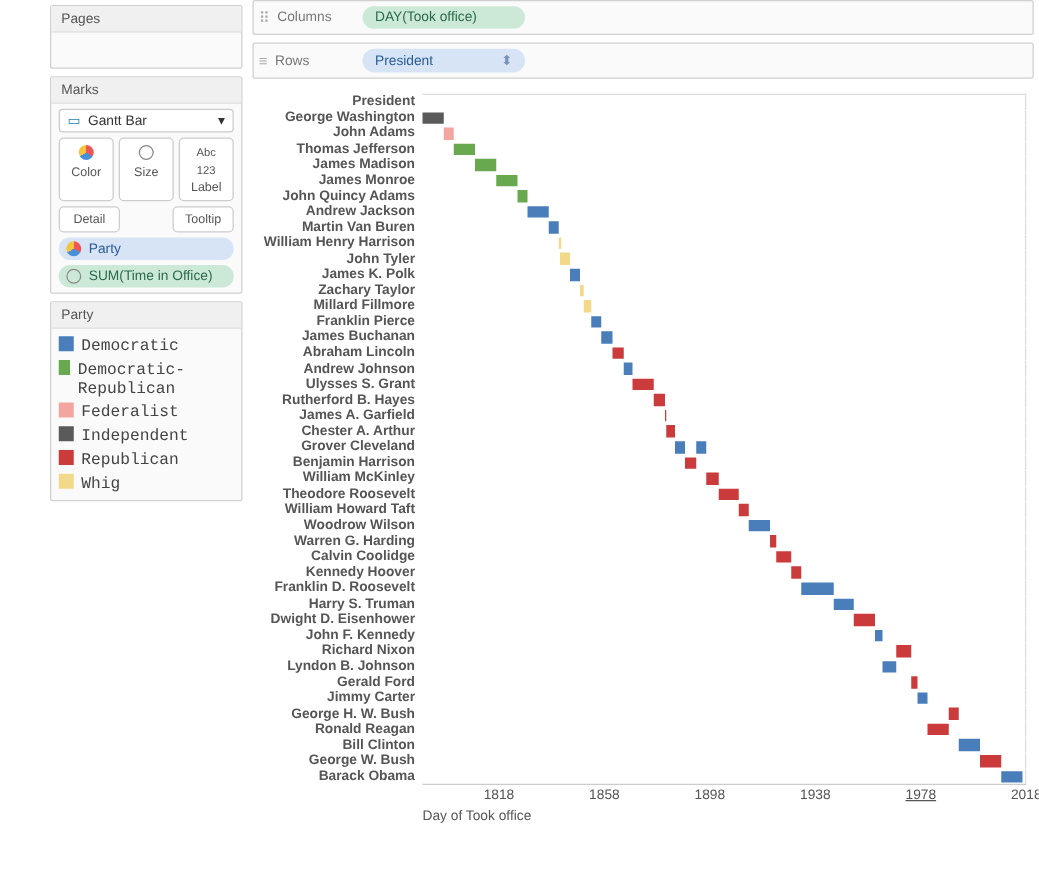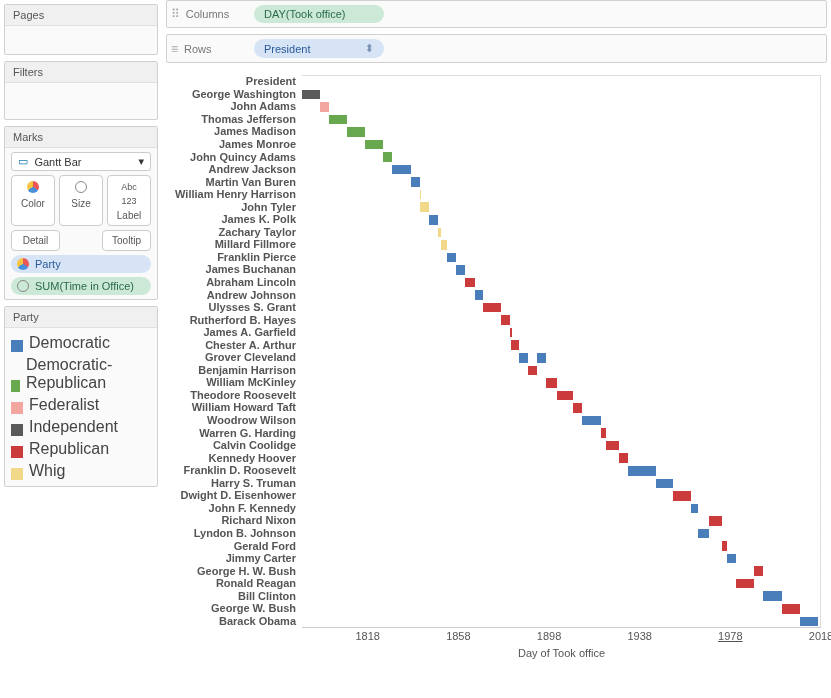--- a/index.html
+++ b/index.html
@@ -1,73 +1,69 @@
 <!DOCTYPE html>
 <html><head>
 <meta charset="utf-8">
 <style>
   * { box-sizing: border-box; margin: 0; padding: 0; }
   body { font-family: Arial, sans-serif; font-size: 11px; background: #fff; color: #333; width: 831px; }
-  .container { display: flex; }
+  .container { display: flex; margin-left: 36px; }
   .sidebar { width: 162px; padding: 4px; }
   .main { flex: 1; padding: 0 4px; }
   .panel { border: 1px solid #d0d0d0; background: #fafafa; margin-bottom: 6px; border-radius: 2px; }
   .panel-title { padding: 4px 8px; font-size: 11px; color: #555; border-bottom: 1px solid #e0e0e0; background: #f0f0f0; }
   .panel-body { padding: 4px 6px; min-height: 20px; }
   .panel-pages .panel-body { min-height: 28px; }
   .panel-filters .panel-body { min-height: 36px; }
 
   .marks-select { display: flex; align-items: center; background: #fff; border: 1px solid #ccc; border-radius: 3px; padding: 2px 6px; margin-bottom: 4px; font-size: 11px; }
   .marks-select .icon { margin-right: 6px; color: #1a7db6; }
   .marks-select .caret { margin-left: auto; }
   .marks-btns { display: grid; grid-template-columns: repeat(3,1fr); gap: 4px; margin-bottom: 4px; }
   .marks-btn { border: 1px solid #ccc; background: #fff; border-radius: 4px; padding: 4px 2px; text-align: center; font-size: 10px; color: #555; cursor: pointer; }
   .marks-btn .mi { display:block; font-size:14px; margin-bottom:2px; }
   .pill-small { display:flex; align-items:center; gap:6px; padding:3px 6px; border-radius:10px; font-size:11px; margin-top:4px; }
   .pill-blue { background:#d6e4f5; color:#2a5a9a; }
   .pill-green { background:#cce9d8; color:#2a6a4a; }
   .pi-color { width:12px;height:12px;display:inline-block;border-radius:50%;background:conic-gradient(#e55 0 120deg,#4a90d9 120deg 240deg,#f5c542 240deg 360deg); }
   .pi-size { width:12px;height:12px;display:inline-block;border:1px solid #888;border-radius:50%; }
 
-  .legend-item { display:flex; align-items:flex-end; gap:6px; padding:2px 0; font-size:16px; color:#444; }
+  .legend-item { display:flex; align-items:flex-start; gap:6px; padding:2px 0; font-size:13px; color:#444;font-family:Liberation Mono, monospace; }
   .sw { width:12px; height:12px; display:inline-block; }
 
   .shelf-row { display:flex; align-items:center; gap:8px; padding:4px; border:1px solid #d0d0d0; background:#fafafa; margin-bottom:6px; border-radius:2px; min-height:28px; }
   .shelf-label { display:flex; align-items:center; gap:6px; color:#777; font-size:11px; width:75px; }
   .shelf-icon { color:#aaa; font-size:12px; }
   .pill { display:inline-flex; align-items:center; gap:6px; padding:3px 10px; border-radius:10px; font-size:11px; min-width:130px; }
   .pill .sort-icon { margin-left:auto; color:#7a92b5; }
 
   .chart-area { background:#fff; position:relative; height:608px; padding:6px 6px 0 6px; }
   .chart-header-label { font-weight:bold; font-size:11px; color:#555; text-align:right; padding-right:6px; }
   .row-line { display:flex; align-items:center; height:12.55px; }
   .row-label { width:130px; text-align:right; padding-right:6px; font-weight:bold; font-size:11px; color:#555; white-space:nowrap; }
   .row-track { flex:1; position:relative; height:100%; border-top:1px solid rgba(0,0,0,0); }
   .gantt-bar { position:absolute; top:1px; bottom:1px; }
   .plot-border-right { border-right:1px solid #ddd; }
   .plot-border-top { border-top:1px solid #ddd; }
   .x-axis { display:flex; margin-left:130px; position:relative; height:18px; border-top:1px solid #ccc; }
   .x-tick { position:absolute; top:2px; font-size:11px; color:#555; transform:translateX(-50%); }
-  .x-title { text-align:center; font-size:11px; color:#555; margin-left:130px; padding:2px 0 6px 0; }
+  .x-title { font-size:11px; color:#555; margin-left:130px; padding:2px 0 6px 0; }
 </style>
 </head>
 <body>
 
 <div class="container">
   <div class="sidebar">
 
     <div class="panel panel-pages">
       <div class="panel-title">Pages</div>
       <div class="panel-body"></div>
     </div>
 
-    <div class="panel panel-filters">
-      <div class="panel-title">Filters</div>
-      <div class="panel-body"></div>
-    </div>
 
     <div class="panel">
       <div class="panel-title">Marks</div>
       <div class="panel-body">
         <div class="marks-select">
           <span class="icon">▭</span>
           <span>Gantt Bar</span>
           <span class="caret">▾</span>
         </div>
         <div class="marks-btns">

